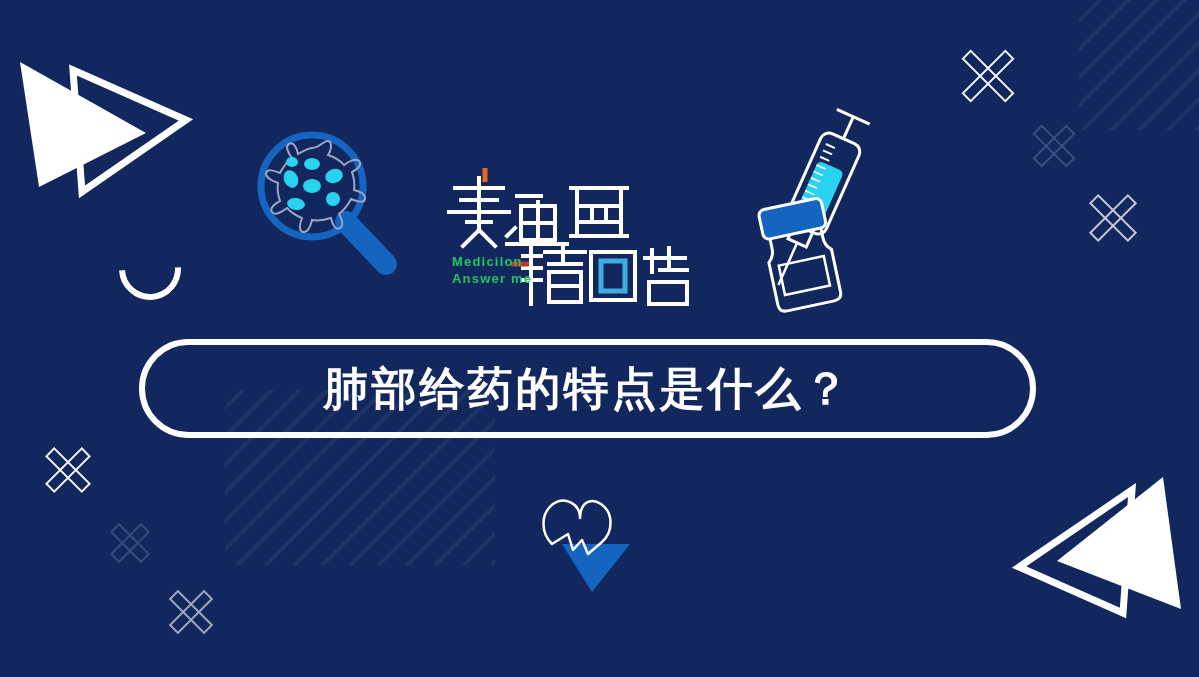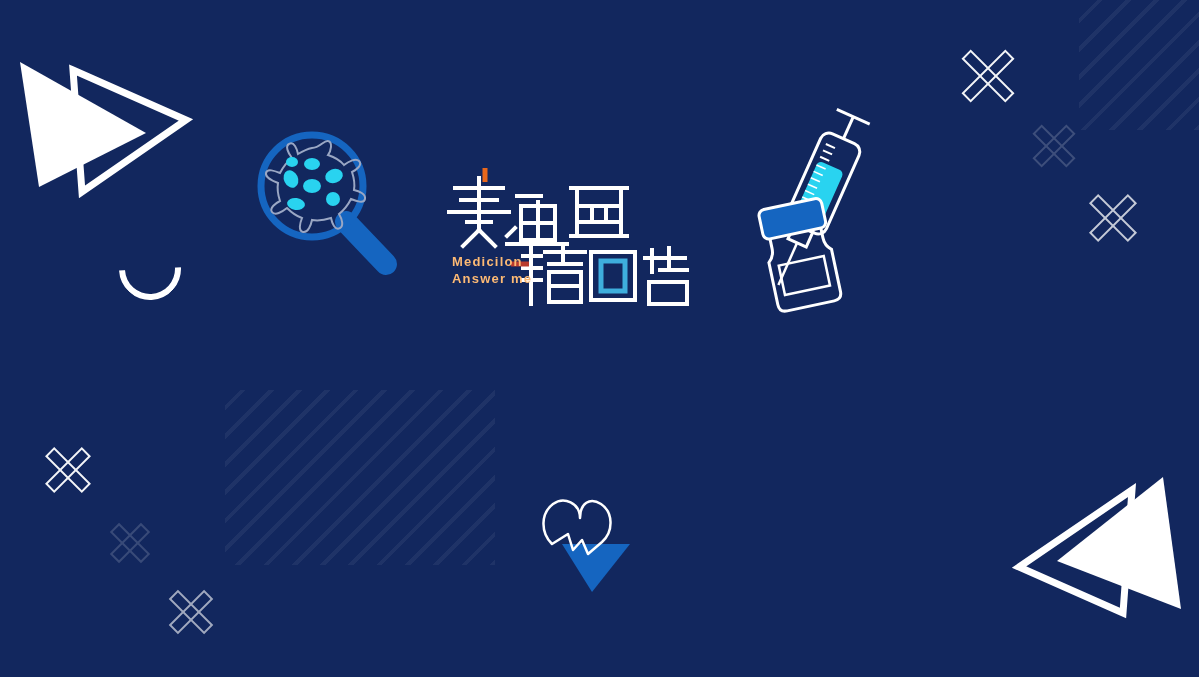--- a/index.html
+++ b/index.html
@@ -94,21 +94,21 @@
 
   
   #logo-block {
     position: absolute;
     left: 445px; top: 160px;
     width: 250px; height: 150px;
   }
   #logo-en {
     position: absolute;
     left: 7px; top: 93px;
-    color: #fdba74;
+    color: #22c55e;
     font-size: 13px;
     line-height: 17px;
     letter-spacing: 1.2px;
     font-weight: bold;
     white-space: nowrap;
   }
   #logo-en div { white-space: nowrap; }
 
   
   #icon-magnifier-virus { position: absolute; left: 246px; top: 124px; width: 180px; height: 150px; }
@@ -308,14 +308,17 @@
 
       <line x1="66" y1="104" x2="84" y2="104" stroke="#b93b2e" stroke-width="5"></line>
     </svg>
 
     <div id="logo-en">
       <div>Medicilon</div>
       <div>Answer me</div>
     </div>
   </div>
 
+  <div id="title-pill">
+    <div id="title-text">肺部给药的特点是什么？</div>
+  </div>
 
 </div>
 
 </body></html>

